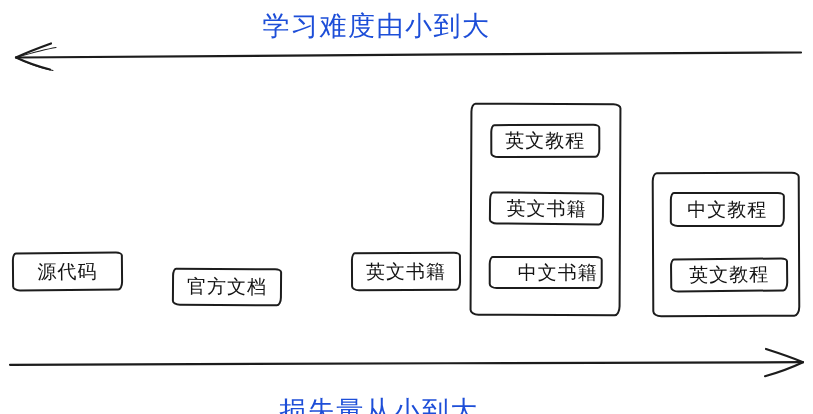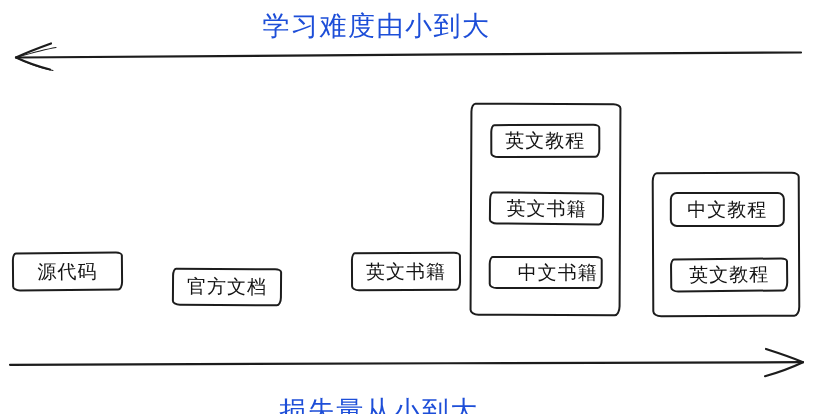--- a/index.html
+++ b/index.html
@@ -52,21 +52,21 @@
   
   .box-source{left:12px;top:252px;width:111px;height:39px;transform:rotate(-0.5deg);align-items:center;}
   .box-docs{left:172px;top:253px;width:110px;height:38px;transform:rotate(0.4deg);margin-top:15px;}
   .box-enbooks{left:332px;top:252px;width:110px;height:39px;transform:rotate(-0.3deg);margin-left:19px;}
   
   .group-a{left:470px;top:103px;width:151px;height:213px;transform:rotate(0.25deg);}
   .group-a .item-0{left:18px;top:19px;width:110px;height:34px;transform:rotate(-0.4deg);}
   .group-a .item-1{left:17px;top:87px;width:115px;height:33px;transform:rotate(0.35deg);}
   .group-a .item-2{left:17px;top:151px;width:114px;height:33px;transform:rotate(-0.3deg);padding-left:24px;}
   .group-b{left:652px;top:172px;width:148px;height:145px;transform:rotate(-0.25deg);}
-  .group-b .item-0{left:16px;top:18px;width:115px;height:35px;transform:rotate(0.3deg);border-radius:7px;}
+  .group-b .item-0{left:16px;top:18px;width:115px;height:35px;transform:rotate(0.3deg);}
   .group-b .item-1{left:16px;top:84px;width:118px;height:34px;transform:rotate(-0.35deg);}
   .group-box{
     position:absolute;
     box-sizing:border-box;
     border:2.4px solid var(--ink);
     border-radius:5px 8px 6px 9px / 9px 5px 10px 6px;
     background:var(--bg);
   }
   .group-box .sketch-box{position:absolute;}
 </style>

